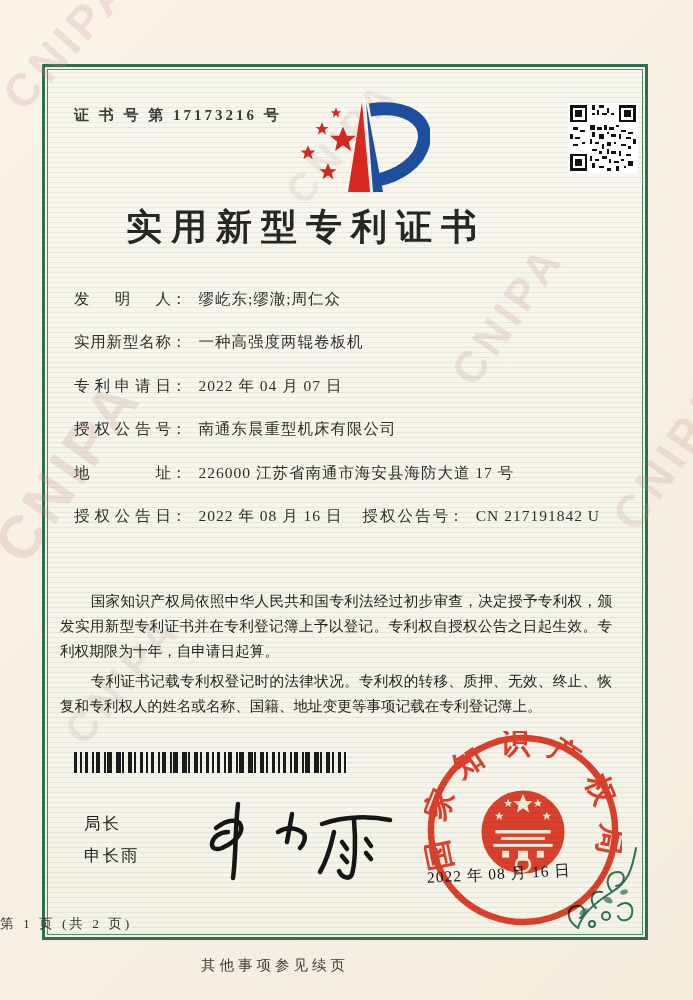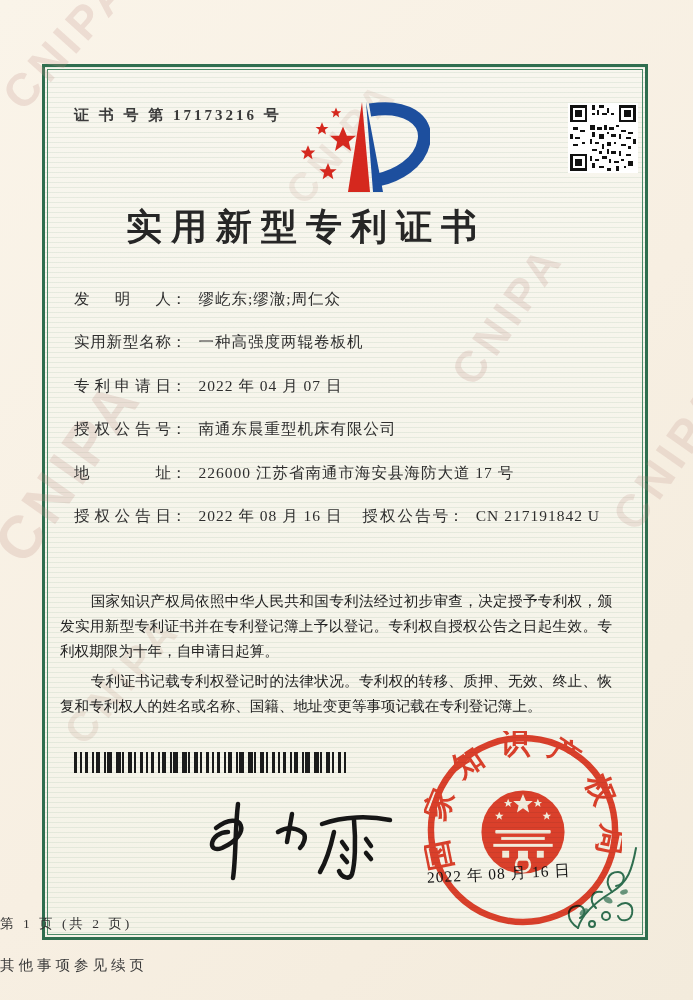--- a/index.html
+++ b/index.html
@@ -69,21 +69,21 @@
   .sig-hand{position:absolute;left:192px;top:792px;width:212px;height:92px;z-index:3;}
   
   .seal{position:absolute;left:424px;top:731px;width:198px;height:198px;z-index:4;mix-blend-mode:multiply;opacity:.93;}
   .seal-date{
     position:absolute;left:427px;top:864px;z-index:5;
     font-size:15.5px;color:#141414;transform:rotate(-3deg);white-space:nowrap;letter-spacing:1px;
   }
   
   .ornament{position:absolute;left:548px;top:842px;width:96px;height:94px;z-index:2;}
   .page-num{position:absolute;left:0;top:915px;width:693px;text-align:left;font-size:13.5px;letter-spacing:3px;color:#333;z-index:3;}
-  .note{position:absolute;left:0;top:956px;width:550px;text-align:left;font-size:14.5px;letter-spacing:4px;color:#3a3a3a;z-index:3;}
+  .note{position:absolute;left:0;top:956px;width:550px;text-align:center;font-size:14.5px;letter-spacing:4px;color:#3a3a3a;z-index:3;}
 </style>
 </head>
 <body>
 
 <div class="page">
 
   <span class="wm wm1">CNIPA</span>
   <span class="wm wm2">CNIPA</span>
   <span class="wm wm3">CNIPA</span>
   <span class="wm wm4">CNIPA</span>
@@ -157,20 +157,24 @@
     </div>
   </div>
 
   <div class="body-text">
     <p>国家知识产权局依照中华人民共和国专利法经过初步审查，决定授予专利权，颁发实用新型专利证书并在专利登记簿上予以登记。专利权自授权公告之日起生效。专利权期限为十年，自申请日起算。</p>
     <p>专利证书记载专利权登记时的法律状况。专利权的转移、质押、无效、终止、恢复和专利权人的姓名或名称、国籍、地址变更等事项记载在专利登记簿上。</p>
   </div>
 
   <div class="barcode"></div>
 
+  <div class="signer">
+    <div>局长</div>
+    <div>申长雨</div>
+  </div>
 
   <svg class="sig-hand" viewBox="0 0 212 92">
     <g fill="none" stroke="#161616" stroke-width="4.5" stroke-linecap="round" stroke-linejoin="round">
       <path d="M46,12 C43,36 44,66 41,86"></path>
       <path d="M24,36 C50,16 62,42 30,56 C14,62 18,40 36,40"></path>
       <path d="M100,22 C98,34 96,44 95,50"></path>
       <path d="M86,40 C96,34 106,36 112,42 C114,45 112,52 108,56"></path>
       <path d="M130,32 C152,24 178,24 198,28"></path>
       <path d="M162,28 C164,50 163,72 160,82 C158,88 150,86 147,79"></path>
       <path d="M142,40 C138,58 134,70 128,80"></path>

